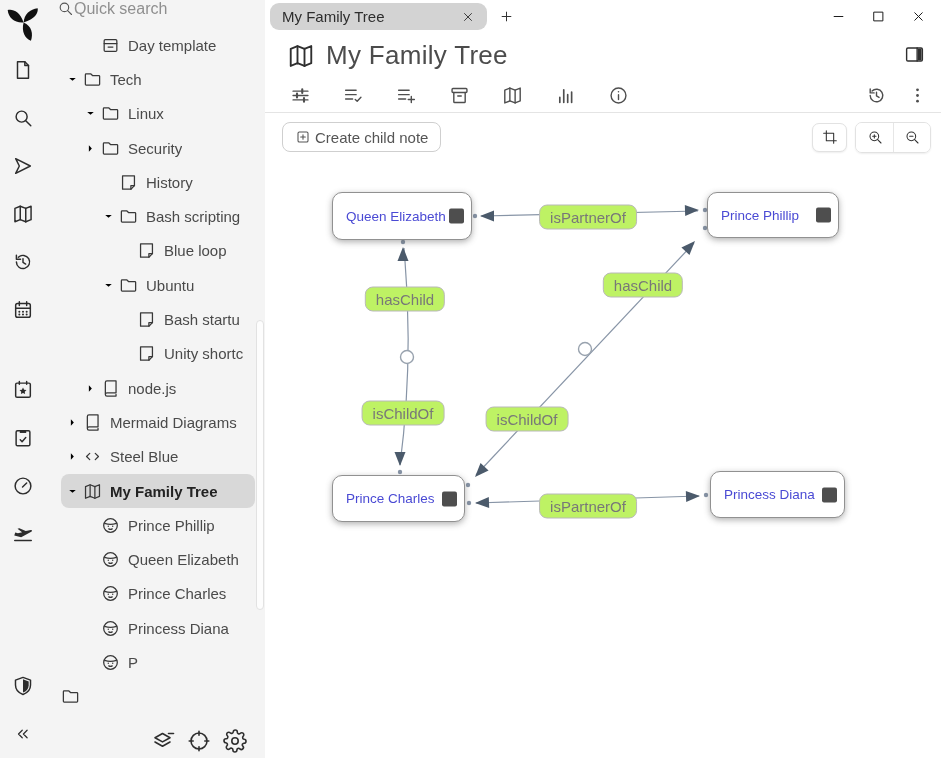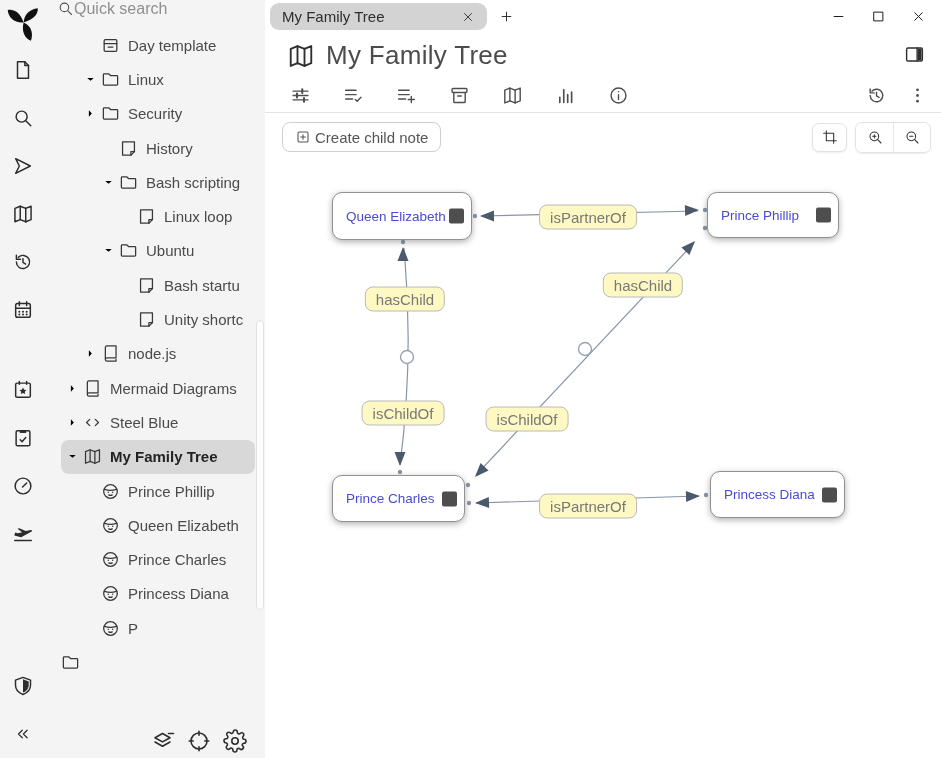--- a/index.html
+++ b/index.html
@@ -87,21 +87,21 @@
   .btn-group .tool-btn{border:none;border-radius:0;box-shadow:none;width:37px}
   .btn-group .tool-btn + .tool-btn{border-left:1px solid #e6e6e6}
 
   
   .graph{position:absolute;left:0;top:0;width:676px;height:758px}
   .graph svg.edges{position:absolute;left:0;top:0}
   .edge-line{stroke:#8794a6;stroke-width:1.2;fill:none}
   .edge-arrow{fill:#4b5a6b;stroke:none}
   .edge-dot{fill:#8794a6}
   .edge-mid{fill:#fff;stroke:#98a2ae;stroke-width:1.4}
-  .edge-label{position:absolute;transform:translate(-50%,-50%);background:#fef9c3;
+  .edge-label{position:absolute;transform:translate(-50%,-50%);background:#bef264;
     border:1px solid #b8b8b8;border-radius:8px;padding:3px 10px;font-size:15px;color:#787878;white-space:nowrap}
   .map-node{position:absolute;background:#fff;border:1px solid #919191;border-radius:10px;
     box-shadow:0 2px 6px rgba(80,80,80,.45);display:flex;align-items:center;padding:0 13px;cursor:pointer}
   .node-label{font-size:13.5px;color:#4a4ad4;white-space:nowrap}
   .map-node .handle{position:absolute;right:7px;top:50%;transform:translateY(-50%);
     width:15px;height:15px;background:#4e4e4e;border-radius:2px}
 </style>
 </head>
 <body>
 
@@ -242,20 +242,33 @@
             <span class="exp"></span>
             <span class="icon">
               <svg viewBox="0 0 24 24">
                 <rect x="4" y="4.5" width="16" height="15" rx="1.5"></rect>
                 <path d="M4 9.5h16"></path>
                 <path d="M9 14h6"></path>
               </svg>
             </span>
             <span class="tree-label">Day template</span>
           </div>
+          <div class="tree-row" style="padding-left:16px">
+            <span class="exp">
+              <svg viewBox="0 0 24 24">
+                <path d="M6 9l6 5.5L18 9"></path>
+              </svg>
+            </span>
+            <span class="icon">
+              <svg viewBox="0 0 24 24">
+                <path d="M3 7.5V6c0-.6.4-1 1-1h6l2 2h8c.6 0 1 .4 1 1v10c0 .6-.4 1-1 1H4c-.6 0-1-.4-1-1z"></path>
+              </svg>
+            </span>
+            <span class="tree-label">Tech</span>
+          </div>
           <div class="tree-row" style="padding-left:34px">
             <span class="exp">
               <svg viewBox="0 0 24 24">
                 <path d="M6 9l6 5.5L18 9"></path>
               </svg>
             </span>
             <span class="icon">
               <svg viewBox="0 0 24 24">
                 <path d="M3 7.5V6c0-.6.4-1 1-1h6l2 2h8c.6 0 1 .4 1 1v10c0 .6-.4 1-1 1H4c-.6 0-1-.4-1-1z"></path>
               </svg>
@@ -299,21 +312,21 @@
             <span class="tree-label">Bash scripting</span>
           </div>
           <div class="tree-row" style="padding-left:70px">
             <span class="exp"></span>
             <span class="icon">
               <svg viewBox="0 0 24 24">
                 <path d="M4.5 3.5h15v12.5l-4.5 4.5h-10.5z"></path>
                 <path d="M15 20.5v-4.5h4.5"></path>
               </svg>
             </span>
-            <span class="tree-label">Linux loop</span>
+            <span class="tree-label">Blue loop</span>
           </div>
           <div class="tree-row" style="padding-left:52px">
             <span class="exp">
               <svg viewBox="0 0 24 24">
                 <path d="M6 9l6 5.5L18 9"></path>
               </svg>
             </span>
             <span class="icon">
               <svg viewBox="0 0 24 24">
                 <path d="M3 7.5V6c0-.6.4-1 1-1h6l2 2h8c.6 0 1 .4 1 1v10c0 .6-.4 1-1 1H4c-.6 0-1-.4-1-1z"></path>

